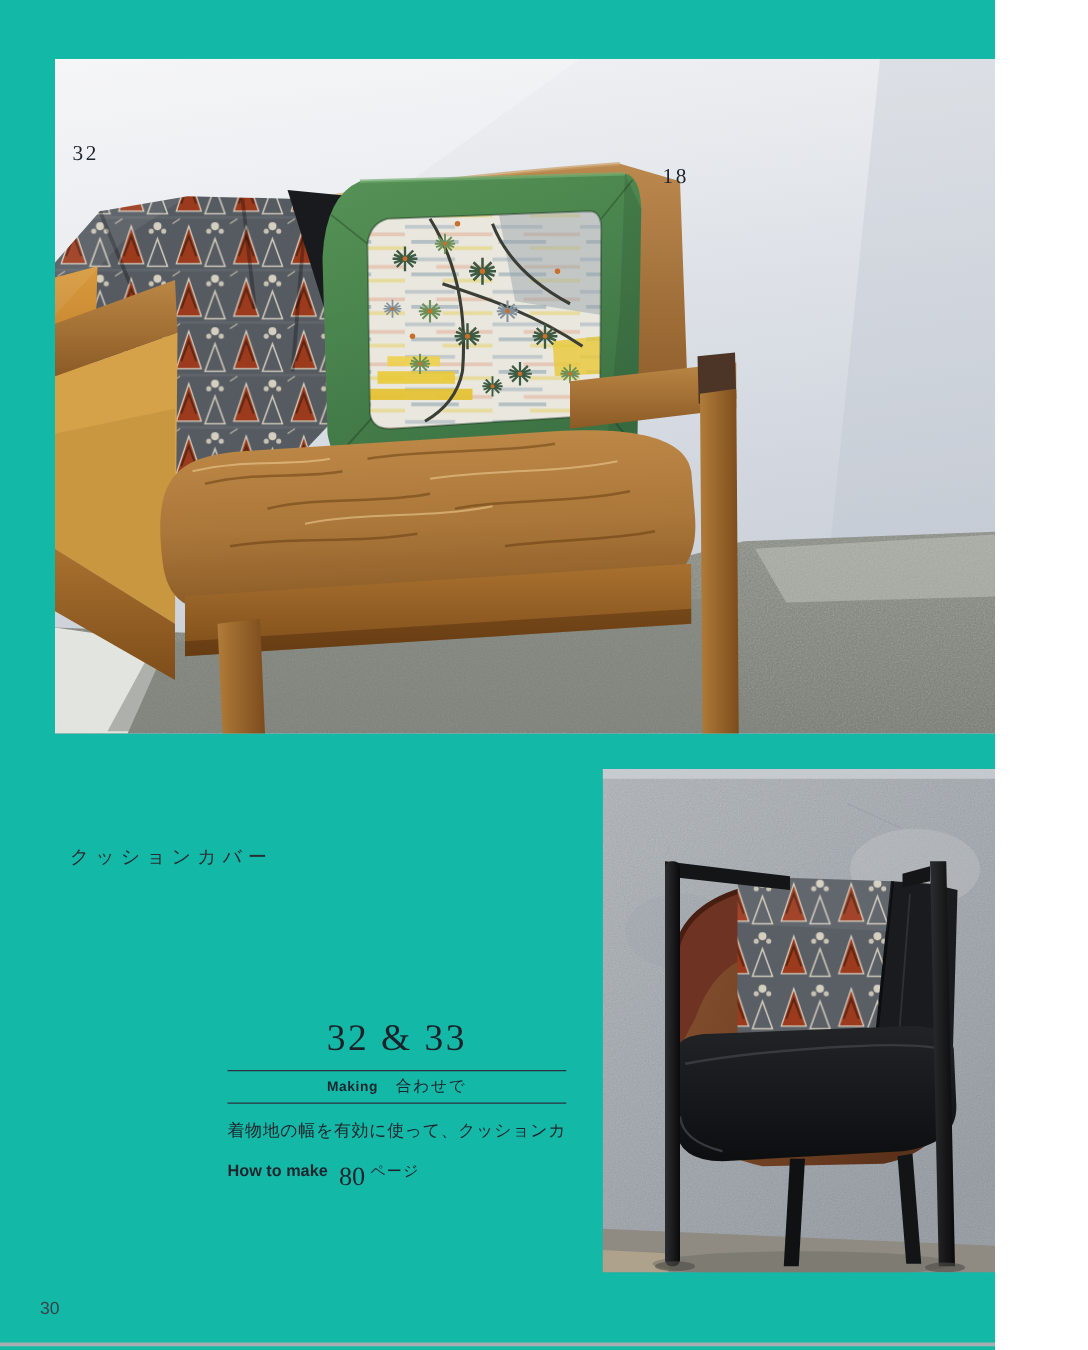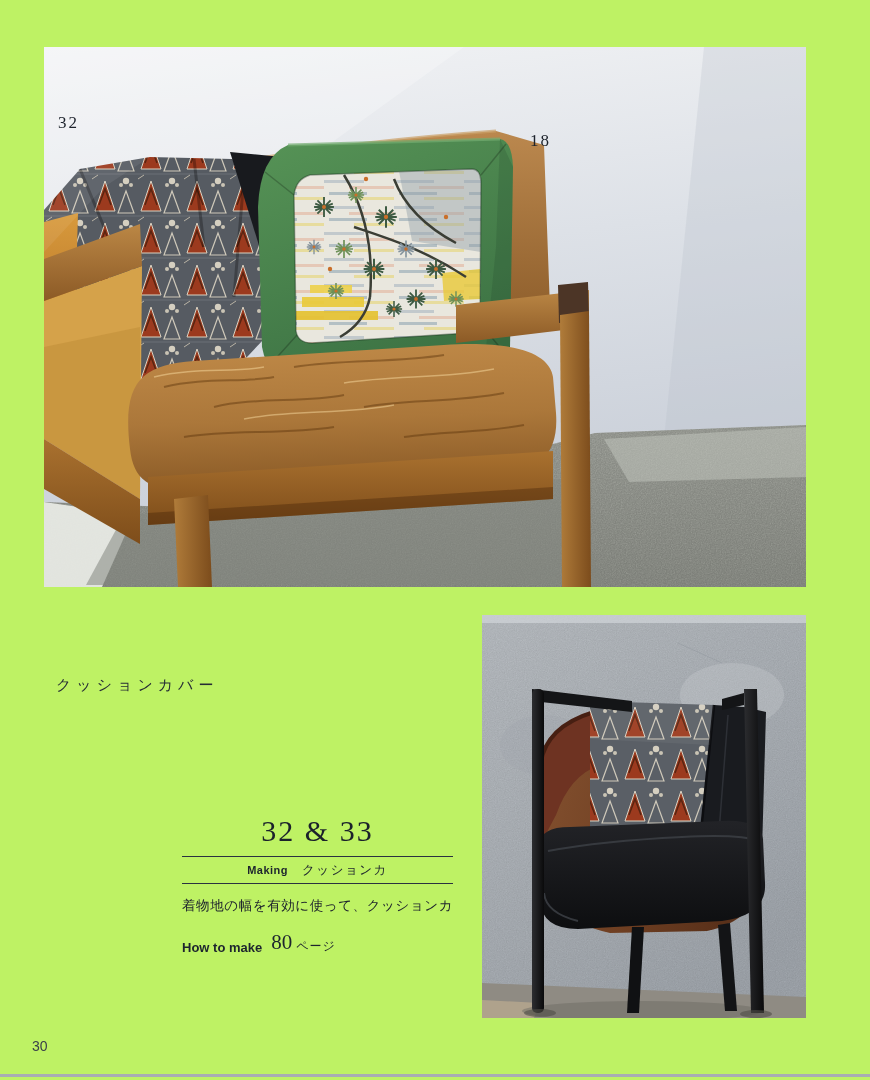--- a/index.html
+++ b/index.html
@@ -1,17 +1,17 @@
 <!DOCTYPE html>
 <html><head>
 <meta charset="utf-8">
 <style>
   html,body{margin:0;padding:0;background:#ffffff;}
   .sheet{
-    position:relative;width:870px;height:1080px;background:#bef264;overflow:hidden;
+    position:relative;width:796px;height:1080px;background:#14b8a6;overflow:hidden;
     font-family:"Liberation Sans","DejaVu Sans",sans-serif;color:#20262e;
   }
   figure{margin:0;}
   .photo{position:absolute;overflow:hidden;}
   .photo svg{display:block;}
   .photo-main{left:44px;top:47px;width:762px;height:540px;}
   .photo-sub{left:482px;top:615px;width:324px;height:403px;}
   .photo-label{
     position:absolute;font-family:"Liberation Serif","DejaVu Serif",serif;
     font-size:17px;letter-spacing:2px;color:#1d232c;
@@ -31,21 +31,21 @@
     padding:3px 0 4px;text-align:center;white-space:nowrap;
   }
   .making-label{font-weight:bold;font-size:11px;letter-spacing:.5px;color:#1d242e;}
   .making-name{font-size:12.5px;letter-spacing:1.5px;margin-left:14px;color:#1d242e;}
   .article-body{margin-top:9px;}
   .body-line{
     font-size:13.5px;line-height:26px;color:#20262e;
     text-align:justify;text-align-last:justify;letter-spacing:.5px;
   }
   .body-line.last{text-align-last:left;}
-  .howto-row{margin-top:11px;display:flex;align-items:flex-end;}
+  .howto-row{margin-top:11px;display:flex;align-items:flex-start;}
   .howto-label{font-weight:bold;font-size:13px;color:#1d242e;}
   .howto-num{
     font-family:"Liberation Serif","DejaVu Serif",serif;font-size:21px;color:#1d242e;margin-left:9px;
   }
   .howto-suffix{font-size:12px;letter-spacing:1px;color:#1d242e;margin-left:4px;}
   .page-number{position:absolute;left:32px;top:1038px;font-size:14px;color:#3a414a;text-align:right;}
   .bottom-rule{position:absolute;left:0;top:1074px;width:870px;height:3px;background:#a8adb2;}
 </style>
 </head>
 <body>
@@ -214,21 +214,21 @@
     </svg>
     <span class="photo-label label-32">32</span>
     <span class="photo-label label-33">18</span>
   </figure>
 
   <div class="category-title">クッションカバー</div>
 
   <section class="article">
     <h2 class="article-title">32 &amp; 33</h2>
     <div class="making-row">
-      <span class="making-label">Making</span><span class="making-name">クッションカ</span>
+      <span class="making-label">Making</span><span class="making-name">合わせで</span>
     </div>
     <div class="article-body">
       <div class="body-line">着物地の幅を有効に使って、クッションカ</div>
     </div>
     <div class="howto-row">
       <span class="howto-label">How to make</span>
       <span class="howto-num">80</span>
       <span class="howto-suffix">ページ</span>
     </div>
   </section>

